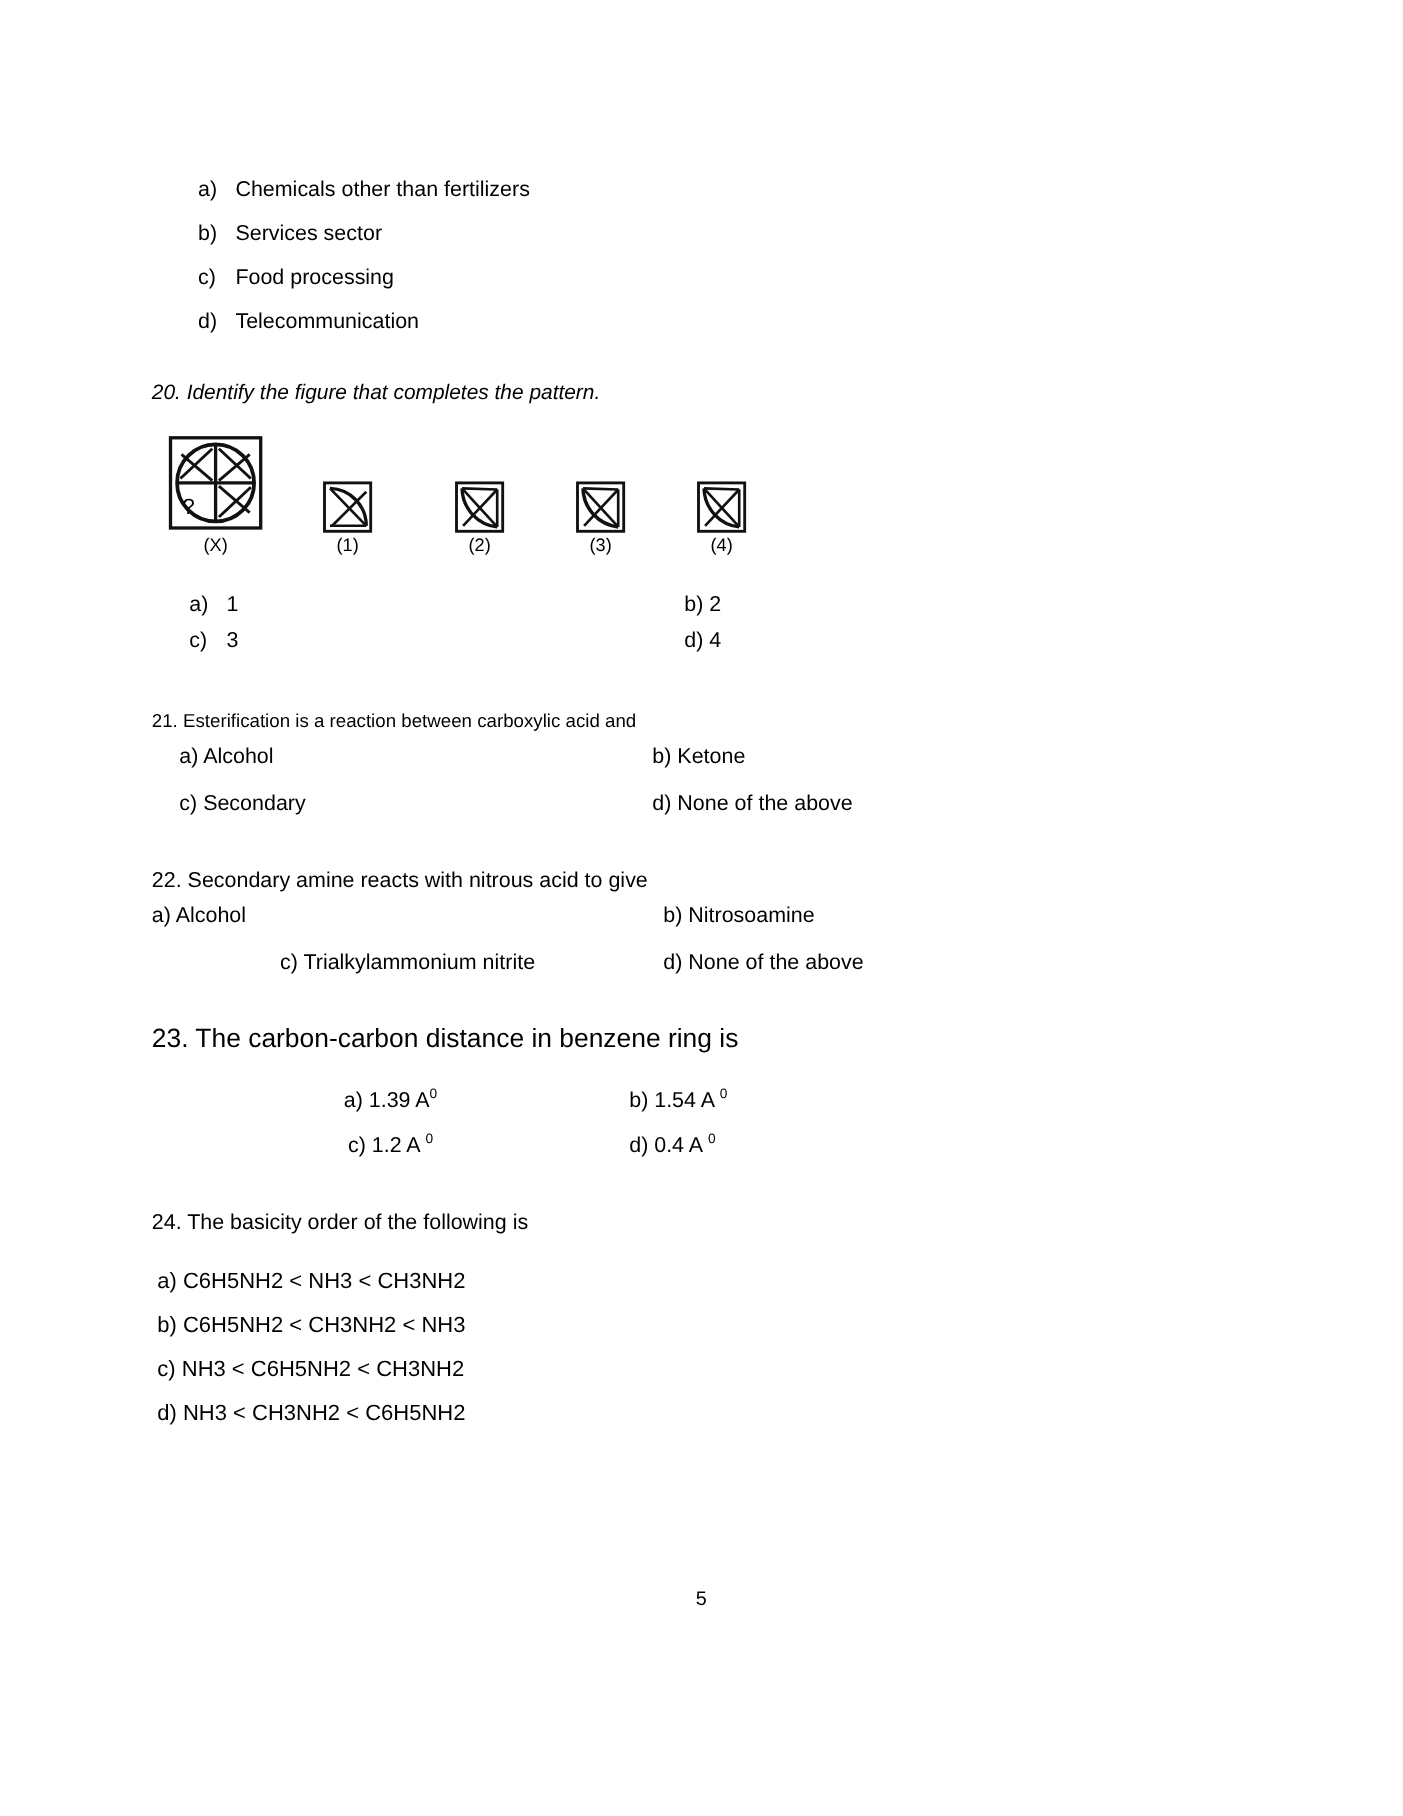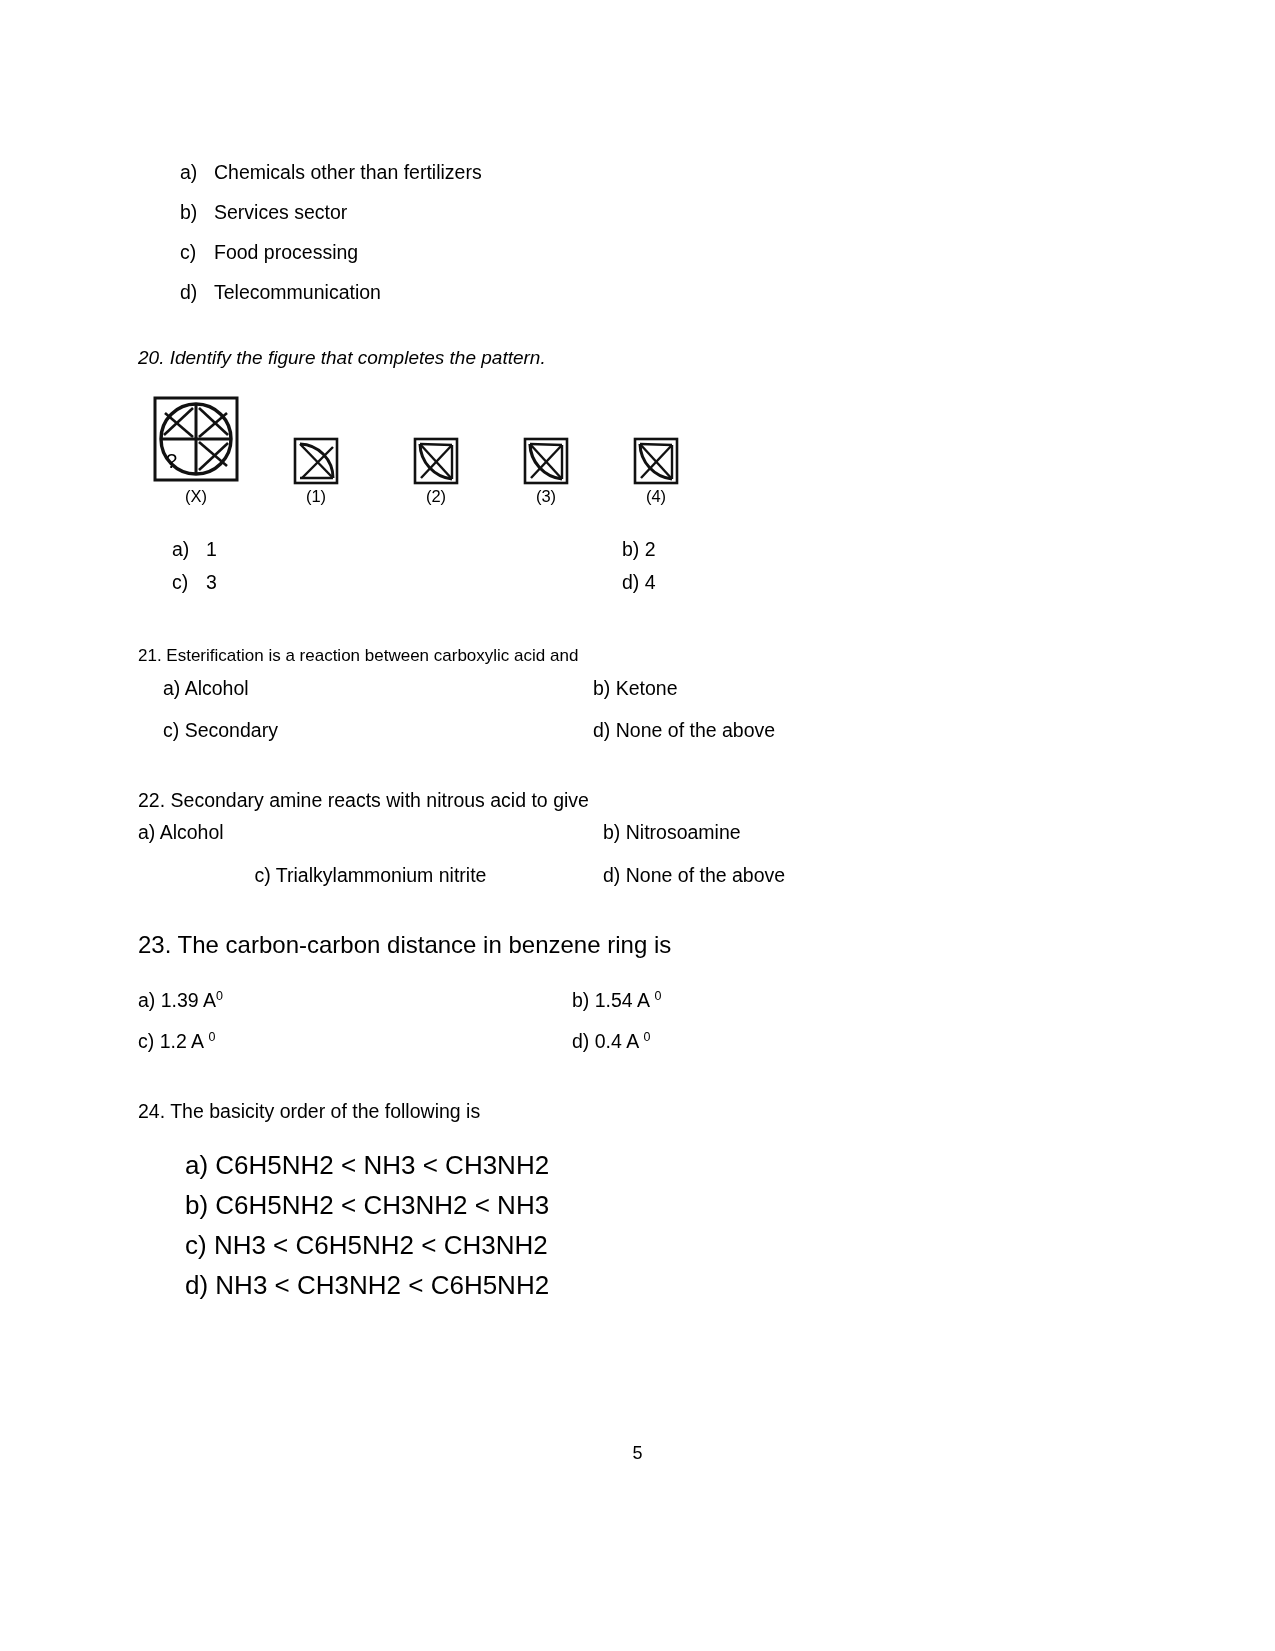--- a/index.html
+++ b/index.html
@@ -101,39 +101,38 @@
   .q22-opts { margin-top: 2px; }
   .q22-opts .row { display: flex; font-size: 19.5px; line-height: 30px; }
   .q22-opts .row.r2 { margin-top: 13px; text-align: center; }
   .q22-opts .row .c1 { width: 465px; }
   .q22-opts .row .c2 { }
 
   
   .q23 { margin-top: 40px; }
   .q23-stem { font-size: 24px; line-height: 30px; }
   .q23-opts { margin-top: 25px; }
-  .q23-opts .row { display: flex; font-size: 19.5px; line-height: 30px; }
+  .q23-opts .row { display: flex; font-size: 19.5px; line-height: 30px; text-align: center; }
   .q23-opts .row.r2 { margin-top: 11px; }
   .q23-opts .row .c1 { width: 434px; }
   .q23-opts .row .c2 { }
   sup.deg {
     font-size: 12.5px;
     vertical-align: super;
     line-height: 0;
   }
 
   
   .q24 { margin-top: 40px; }
   .q24-stem { font-size: 19.5px; line-height: 30px; }
   .q24-opts { margin-top: 24px; padding-left: 5px; }
   .q24-opts .opt {
-    font-size: 26px;
+    font-size: 20px;
     line-height: 30px;
     margin-bottom: 10px;
-    margin-left: 42px;
   }
 
   
   .pagenum {
     position: absolute;
     left: 0;
     right: 0;
     top: 1443px;
     text-align: center;
     font-size: 18px;

